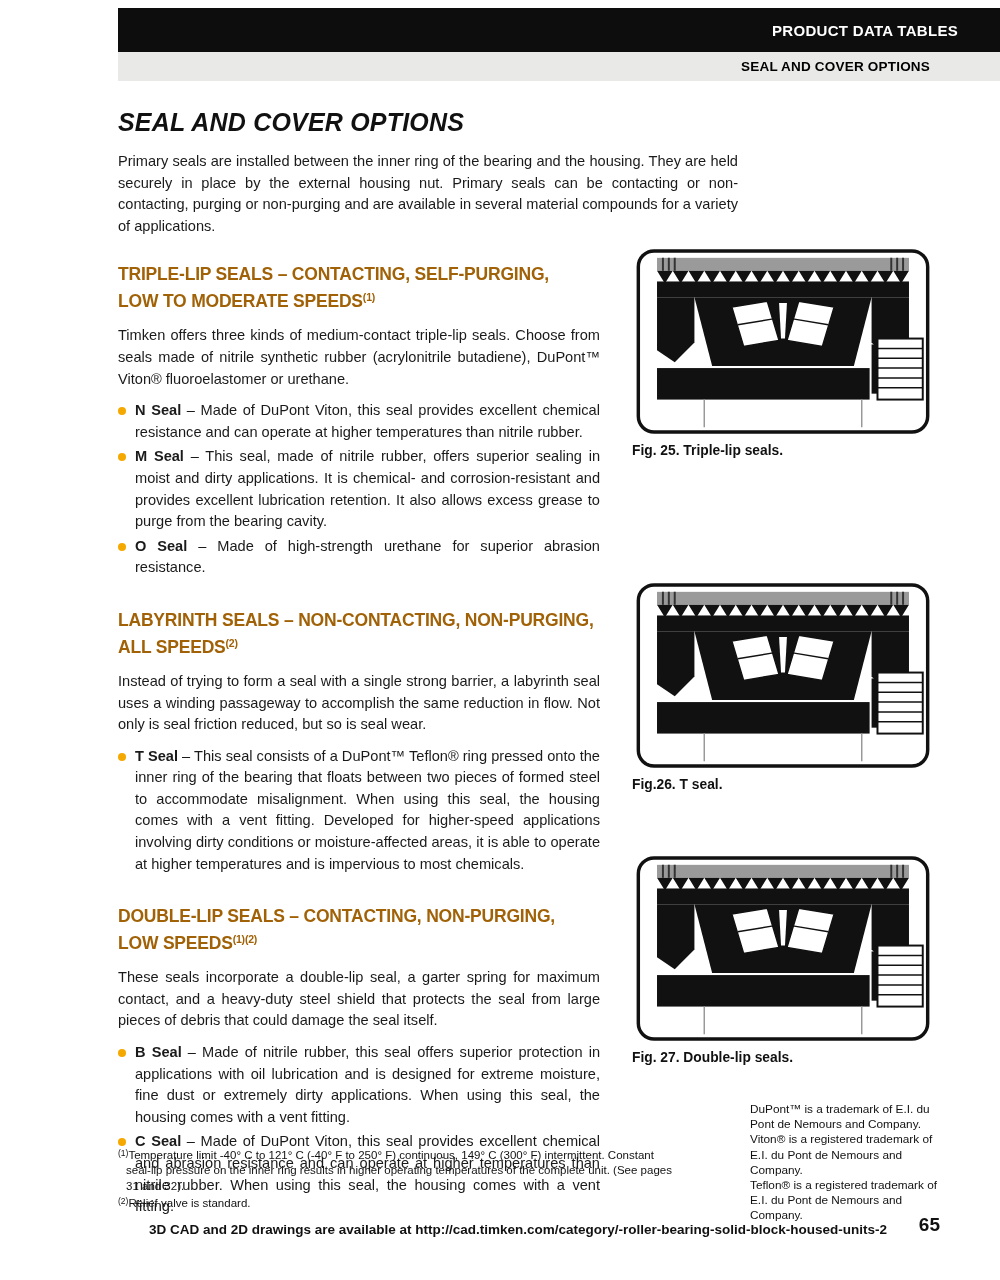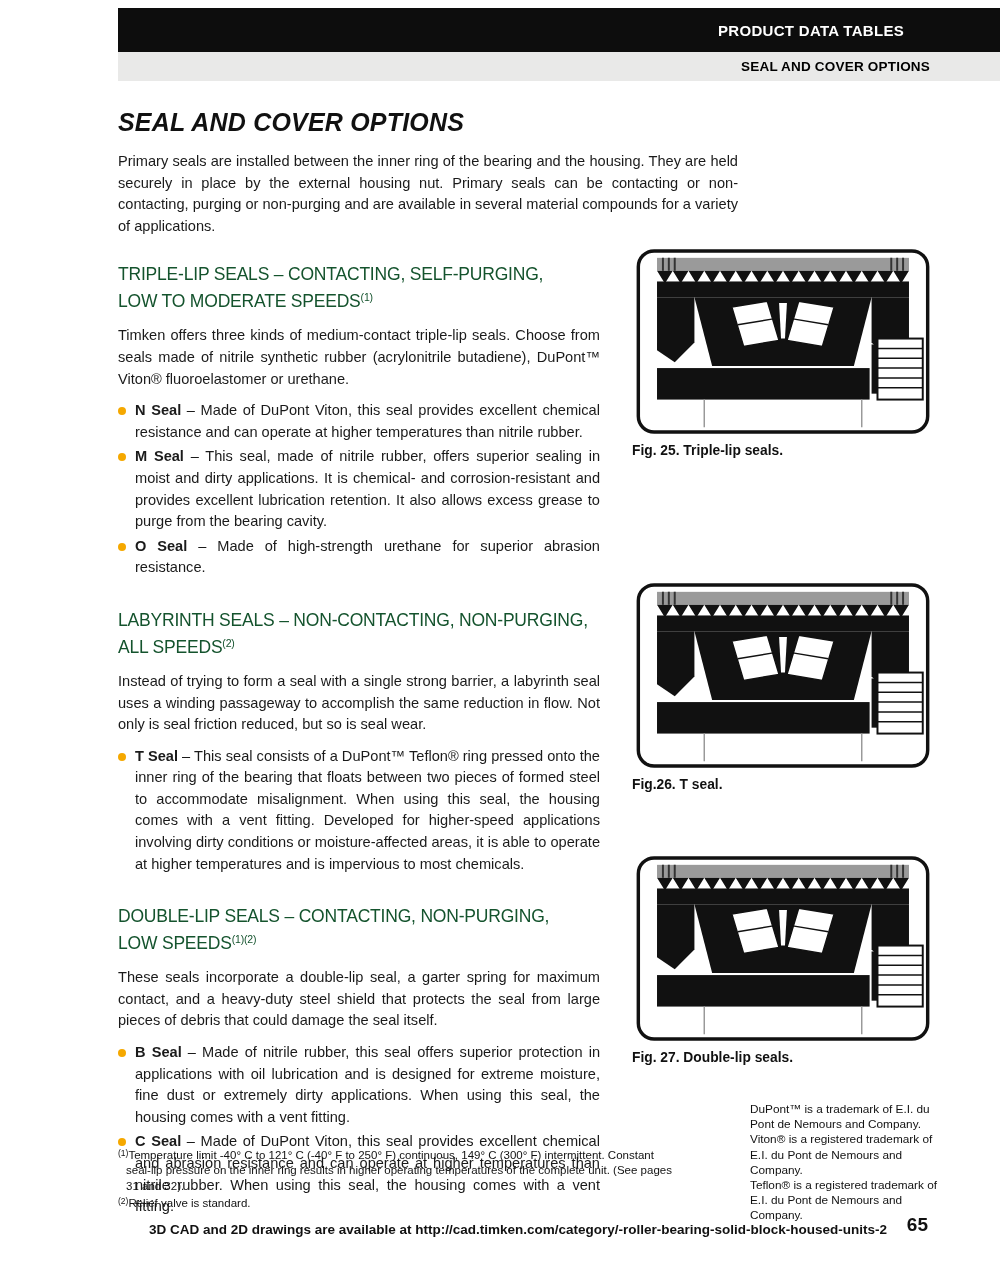--- a/index.html
+++ b/index.html
@@ -9,41 +9,41 @@
     font-family:"Liberation Sans", sans-serif;
     color:#1a1a1a;
   }
   .page { position:relative; width:1000px; height:1280px; background:#fff; overflow:hidden; }
 
   
   .topbar {
     position:absolute; top:8px; left:118px; right:0; height:44px;
     background:#0d0d0d; color:#fff;
     display:flex; align-items:center; justify-content:flex-end;
-    padding-right:96px; font-weight:bold; font-size:15px; letter-spacing:.3px;
+    padding-right:42px; font-weight:bold; font-size:15px; letter-spacing:.3px;
   }
   .subbar {
     position:absolute; top:52px; left:118px; right:0; height:29px;
     background:#e9e9e8; color:#000;
     display:flex; align-items:center; justify-content:flex-end;
     padding-right:70px; font-weight:bold; font-size:13.5px; letter-spacing:.2px;
   }
 
   
   .main-col { position:absolute; left:118px; top:108px; width:620px; }
   .doc-title { font-style:italic; font-weight:bold; font-size:25px; letter-spacing:.2px; color:#111; }
   .doc-subtitle { margin-top:10px; font-size:20.5px; font-weight:bold; color:#111; }
   .intro { margin-top:14px; width:620px; font-size:14.6px; line-height:21.6px; text-align:justify; }
 
   .section { width:482px; }
   .section.s1 { margin-top:26px; }
   .section.s2 { margin-top:30px; }
   .section.s3 { margin-top:30px; }
   .sec-heading {
-    font-size:17.5px; font-weight:normal; color:#14532d;
+    font-size:17.5px; font-weight:bold; color:#a16207;
     line-height:23px; letter-spacing:-0.2px; margin-bottom:12px;
   }
   .sec-heading sup { font-size:10.5px; vertical-align:6px; }
   .sec-body { font-size:14.6px; line-height:21.6px; text-align:justify; }
   ul.bullets { list-style:none; margin-top:10px; }
   ul.bullets li {
     position:relative; padding-left:17px; margin-bottom:3px;
     font-size:14.6px; line-height:21.6px; text-align:justify;
   }
   ul.bullets li .dot {
@@ -59,21 +59,21 @@
   
   .footnotes { position:absolute; left:118px; top:1146px; width:558px; font-size:11.5px; line-height:15.3px; color:#111; }
   .footnote { padding-left:8px; text-indent:-8px; }
   .footnote sup { font-size:8.5px; vertical-align:3px; }
   .trademarks { position:absolute; left:750px; top:1102px; width:190px; font-size:11.8px; line-height:15.2px; color:#111; }
   .trademarks p { margin:0; }
   .footer-note {
     position:absolute; left:116px; right:80px; top:1222px;
     text-align:center; font-weight:bold; font-size:13.5px; color:#111;
   }
-  .page-num { position:absolute; right:72px; top:1214px; font-weight:bold; font-size:19px; color:#111; }
+  .page-num { position:absolute; right:60px; top:1214px; font-weight:bold; font-size:19px; color:#111; }
 </style>
 </head>
 <body>
 
 <svg width="0" height="0" style="position:absolute" aria-hidden="true">
   <symbol id="bearing-drawing" viewBox="0 0 300 190">
     <rect x="3" y="3" width="294" height="184" rx="16" fill="#ffffff" stroke="#111" stroke-width="3.5"></rect>
     <rect x="22" y="10" width="256" height="13" fill="#9a9a9a"></rect>
     <g stroke="#333" stroke-width="2">
       <line x1="28" y1="10" x2="28" y2="23"></line>

